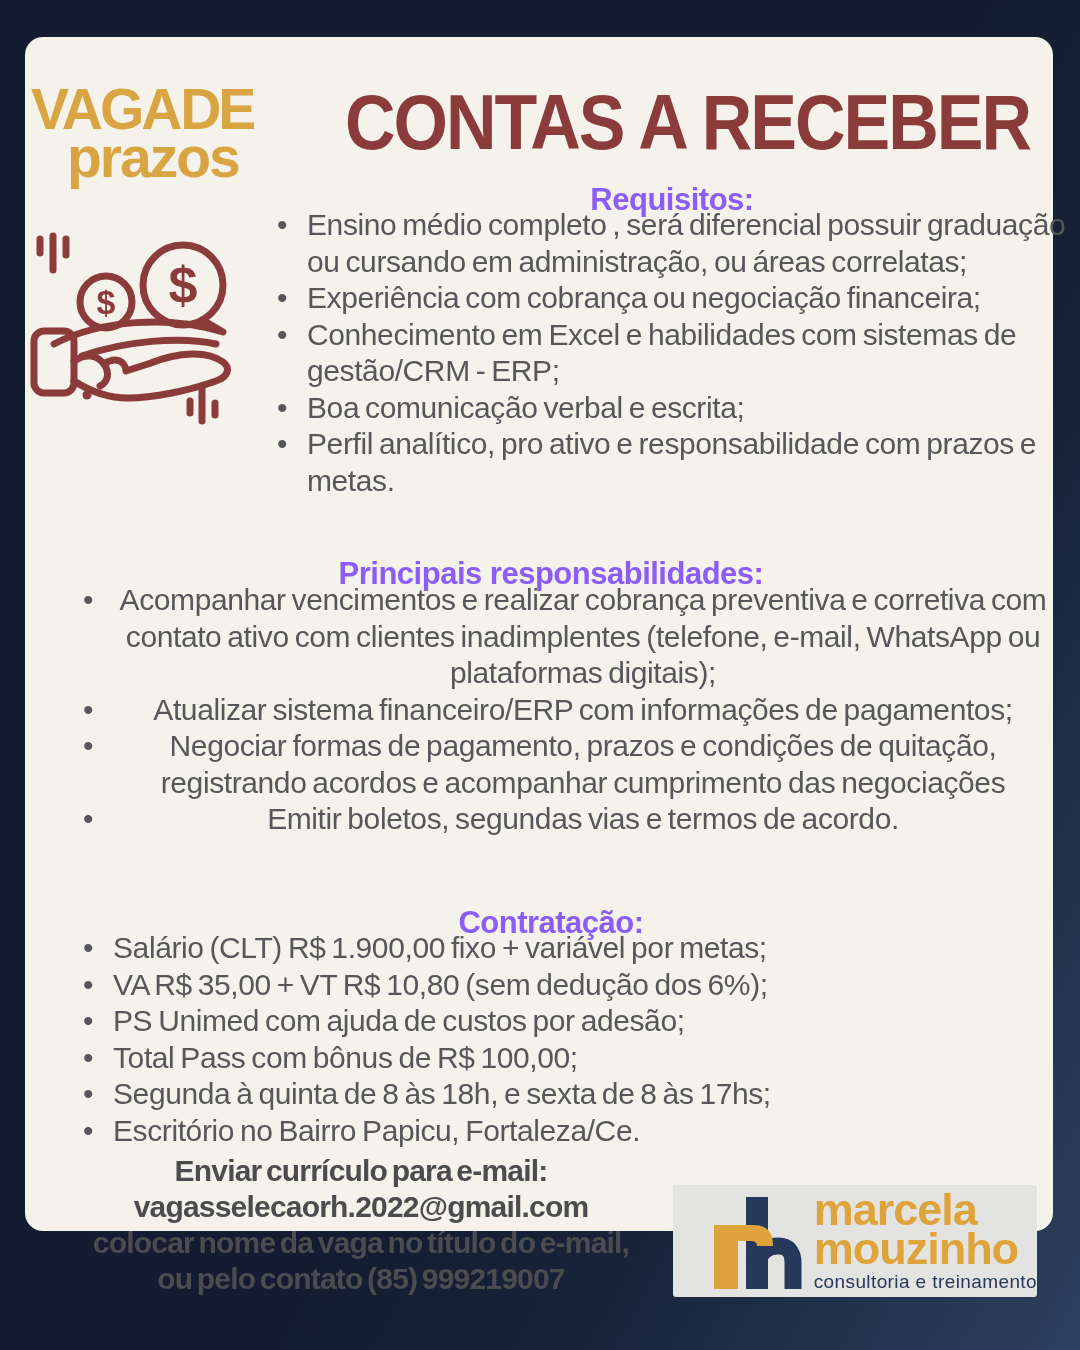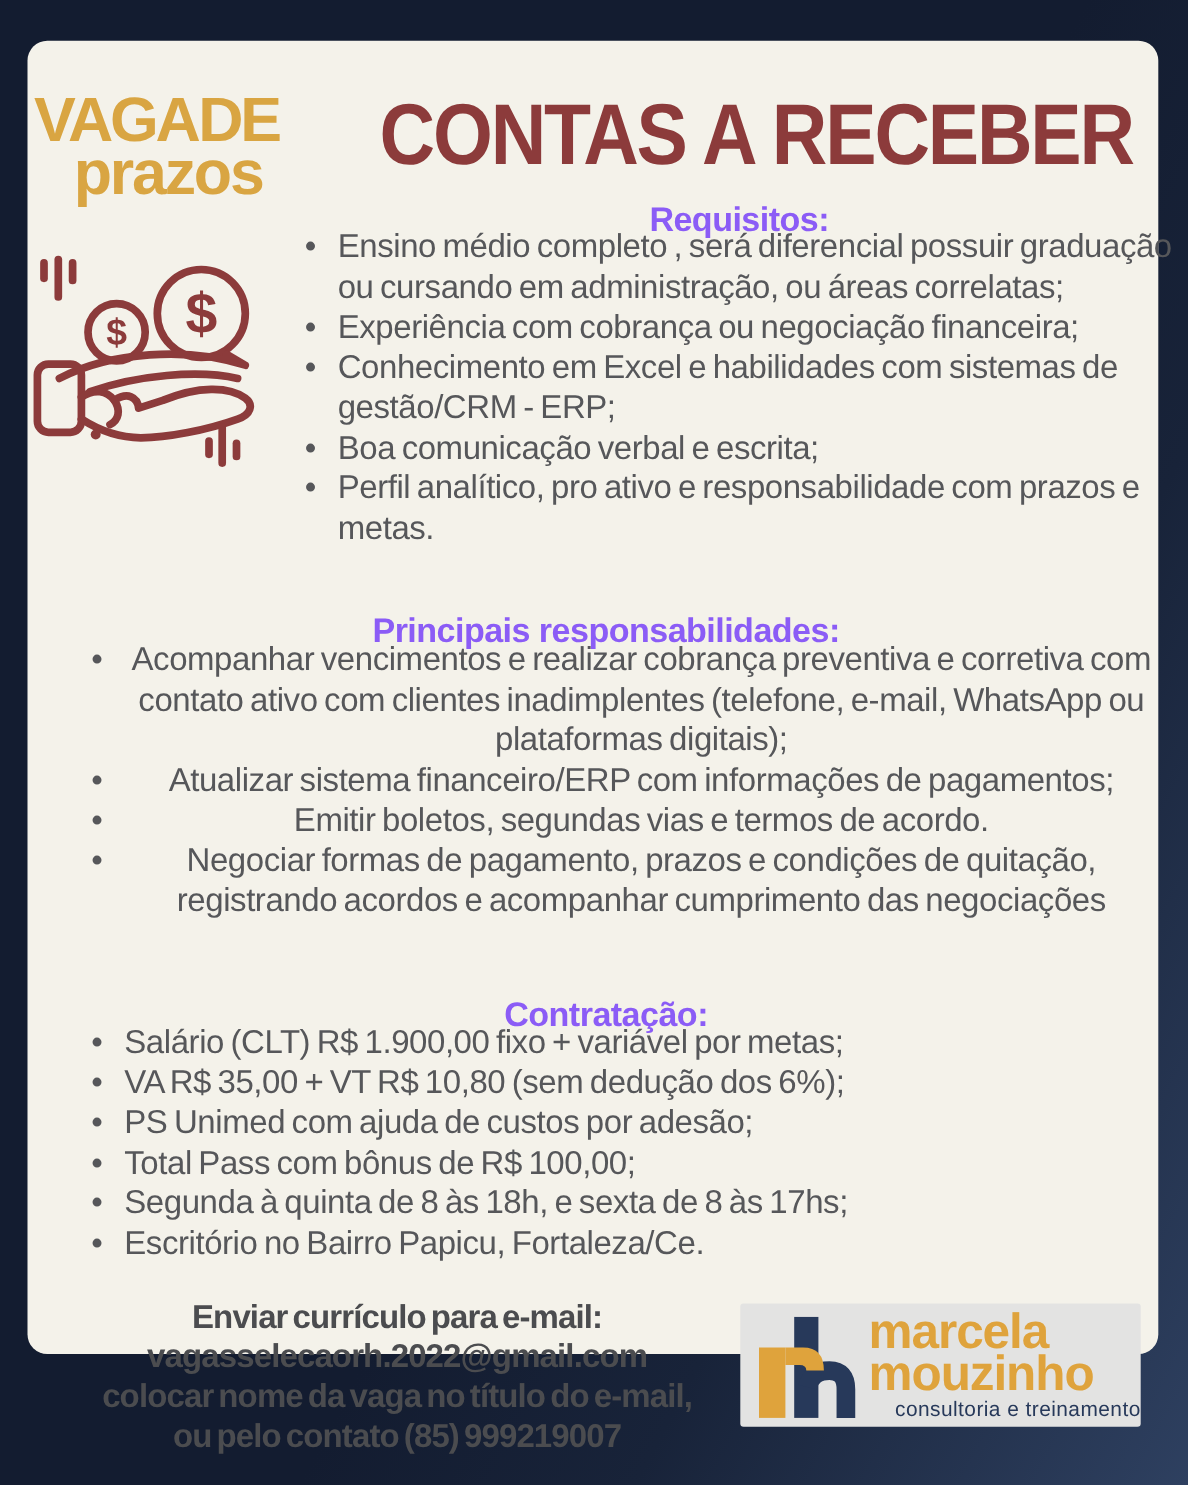--- a/index.html
+++ b/index.html
@@ -31,28 +31,28 @@
   ul.plist{position:absolute;margin:0;list-style:none;font-size:30px;line-height:36.5px;
     color:#56575a;letter-spacing:-0.4px;word-spacing:-2px;}
   ul.plist li{position:relative;}
   ul.plist li::before{content:"\2022";position:absolute;left:-30px;color:#56575a;}
   #list-req{left:252px;top:170px;width:775px;padding-left:30px;}
   #list-resp{left:52px;top:545px;width:940px;padding-left:36px;text-align:center;}
   #list-cont{left:52px;top:893px;width:960px;padding-left:36px;}
   
   .footer-text{position:absolute;left:6px;top:1116px;width:660px;text-align:center;
     font-size:30px;font-weight:bold;color:#4b4c4f;line-height:36px;
-    letter-spacing:-0.8px;word-spacing:-3px;white-space:nowrap;margin-top:27px;}
+    letter-spacing:-0.8px;word-spacing:-3px;white-space:nowrap;}
   
   .logo-box{position:absolute;left:648px;top:1148px;width:364px;height:112px;
     background:#e3e3e2;border-radius:3px;display:flex;align-items:center;justify-content:flex-end;}
   .monogram{margin:4px 6px 0 12px;flex:0 0 auto;}
   .logo-text{display:flex;flex-direction:column;}
   .logo-name{font-size:45px;font-weight:bold;color:#dfa33c;line-height:39px;letter-spacing:-1px;}
-  .logo-tag{font-size:19px;color:#27395a;letter-spacing:0.4px;margin-top:3px;margin-left:24px;}
+  .logo-tag{font-size:19px;color:#27395a;letter-spacing:0.4px;margin-top:3px;}
 </style>
 </head>
 <body>
 
 <div class="poster">
   <div class="card">
 
     <div class="badge-l1">VAGA DE</div>
     <div class="badge-l2">prazos</div>
     <h1 class="title">CONTAS A RECEBER</h1>
@@ -86,22 +86,22 @@
       <li>Experiência com cobrança ou negociação financeira;</li>
       <li>Conhecimento em Excel e habilidades com sistemas de gestão/CRM - ERP;</li>
       <li>Boa comunicação verbal e escrita;</li>
       <li>Perfil analítico, pro ativo e responsabilidade com prazos e metas.</li>
     </ul>
 
     <h2 class="sec-heading" id="h-resp">Principais responsabilidades:</h2>
     <ul class="plist" id="list-resp">
       <li>Acompanhar vencimentos e realizar cobrança preventiva e corretiva com contato ativo com clientes inadimplentes (telefone, e-mail, WhatsApp ou plataformas digitais);</li>
       <li>Atualizar sistema financeiro/ERP com informações de pagamentos;</li>
+      <li>Negociar formas de pagamento, prazos e condições de quitação, registrando acordos e acompanhar cumprimento das negociações</li>
       <li>Emitir boletos, segundas vias e termos de acordo.</li>
-      <li>Negociar formas de pagamento, prazos e condições de quitação, registrando acordos e acompanhar cumprimento das negociações</li>
     </ul>
 
     <h2 class="sec-heading" id="h-cont">Contratação:</h2>
     <ul class="plist" id="list-cont">
       <li>Salário (CLT) R$ 1.900,00 fixo + variável por metas;</li>
       <li>VA R$ 35,00 + VT R$ 10,80 (sem dedução dos 6%);</li>
       <li>PS Unimed com ajuda de custos por adesão;</li>
       <li>Total Pass com bônus de R$ 100,00;</li>
       <li>Segunda à quinta de 8 às 18h, e sexta de 8 às 17hs;</li>
       <li>Escritório no Bairro Papicu, Fortaleza/Ce.</li>

